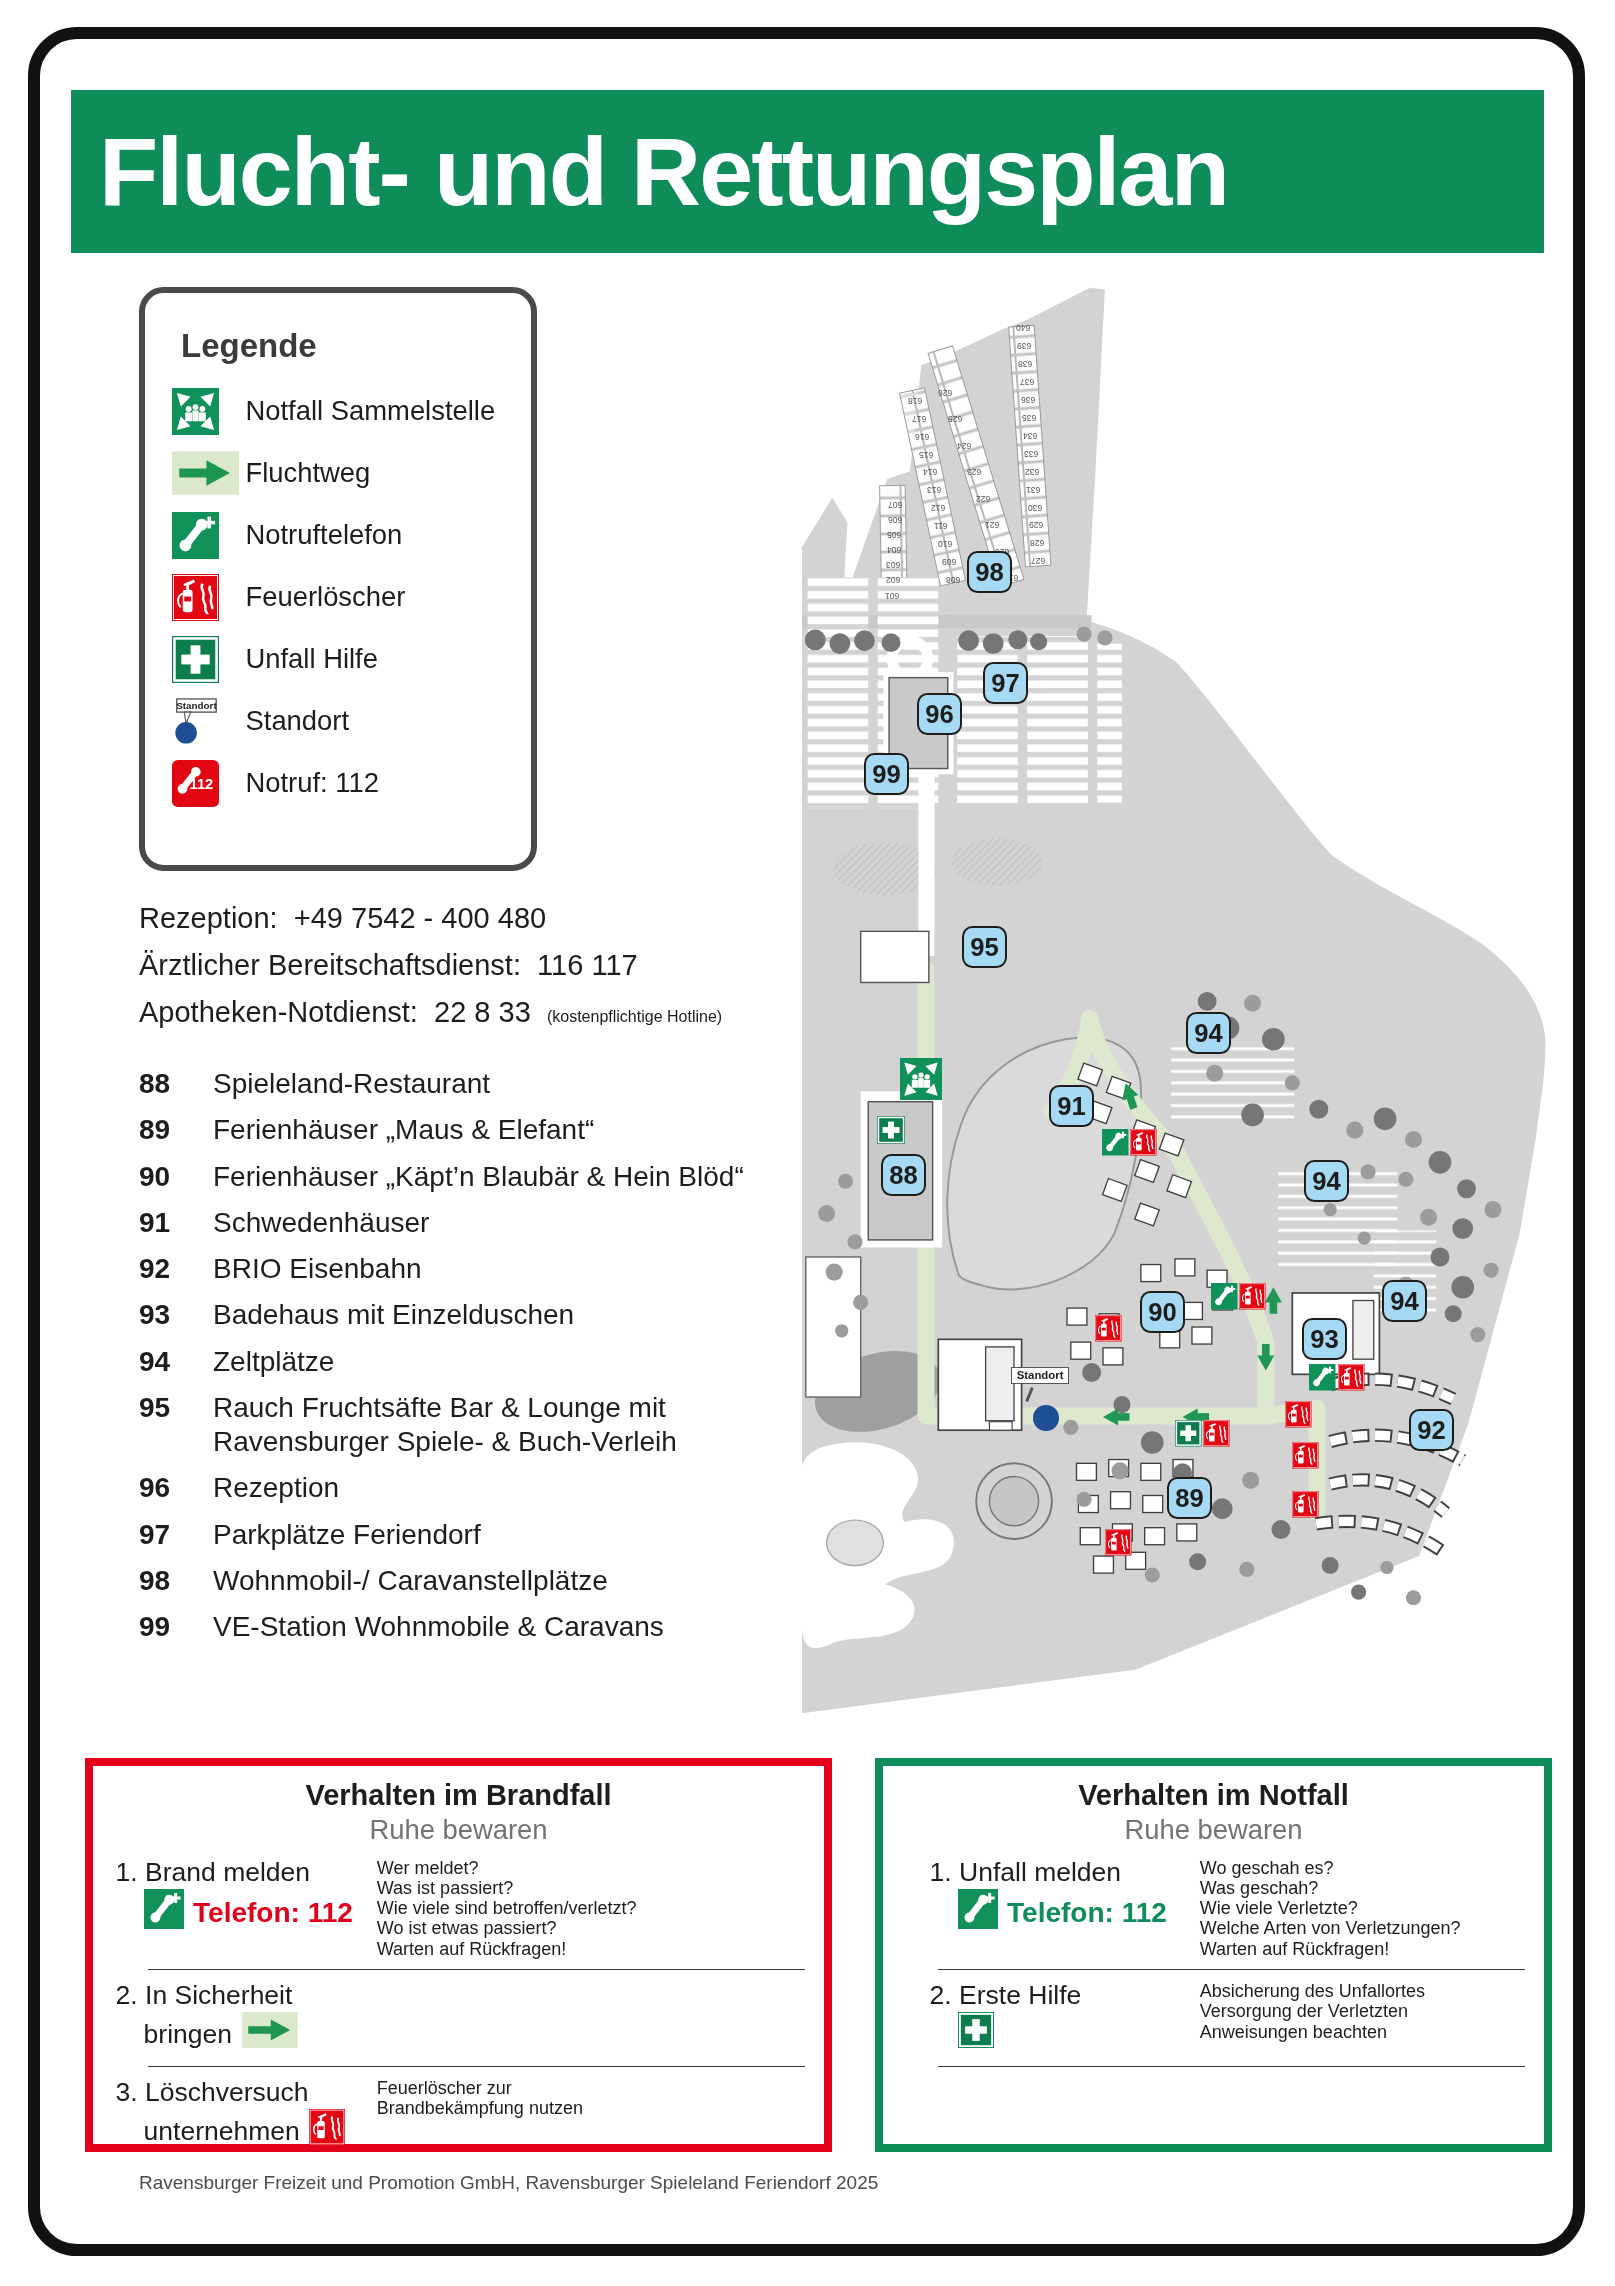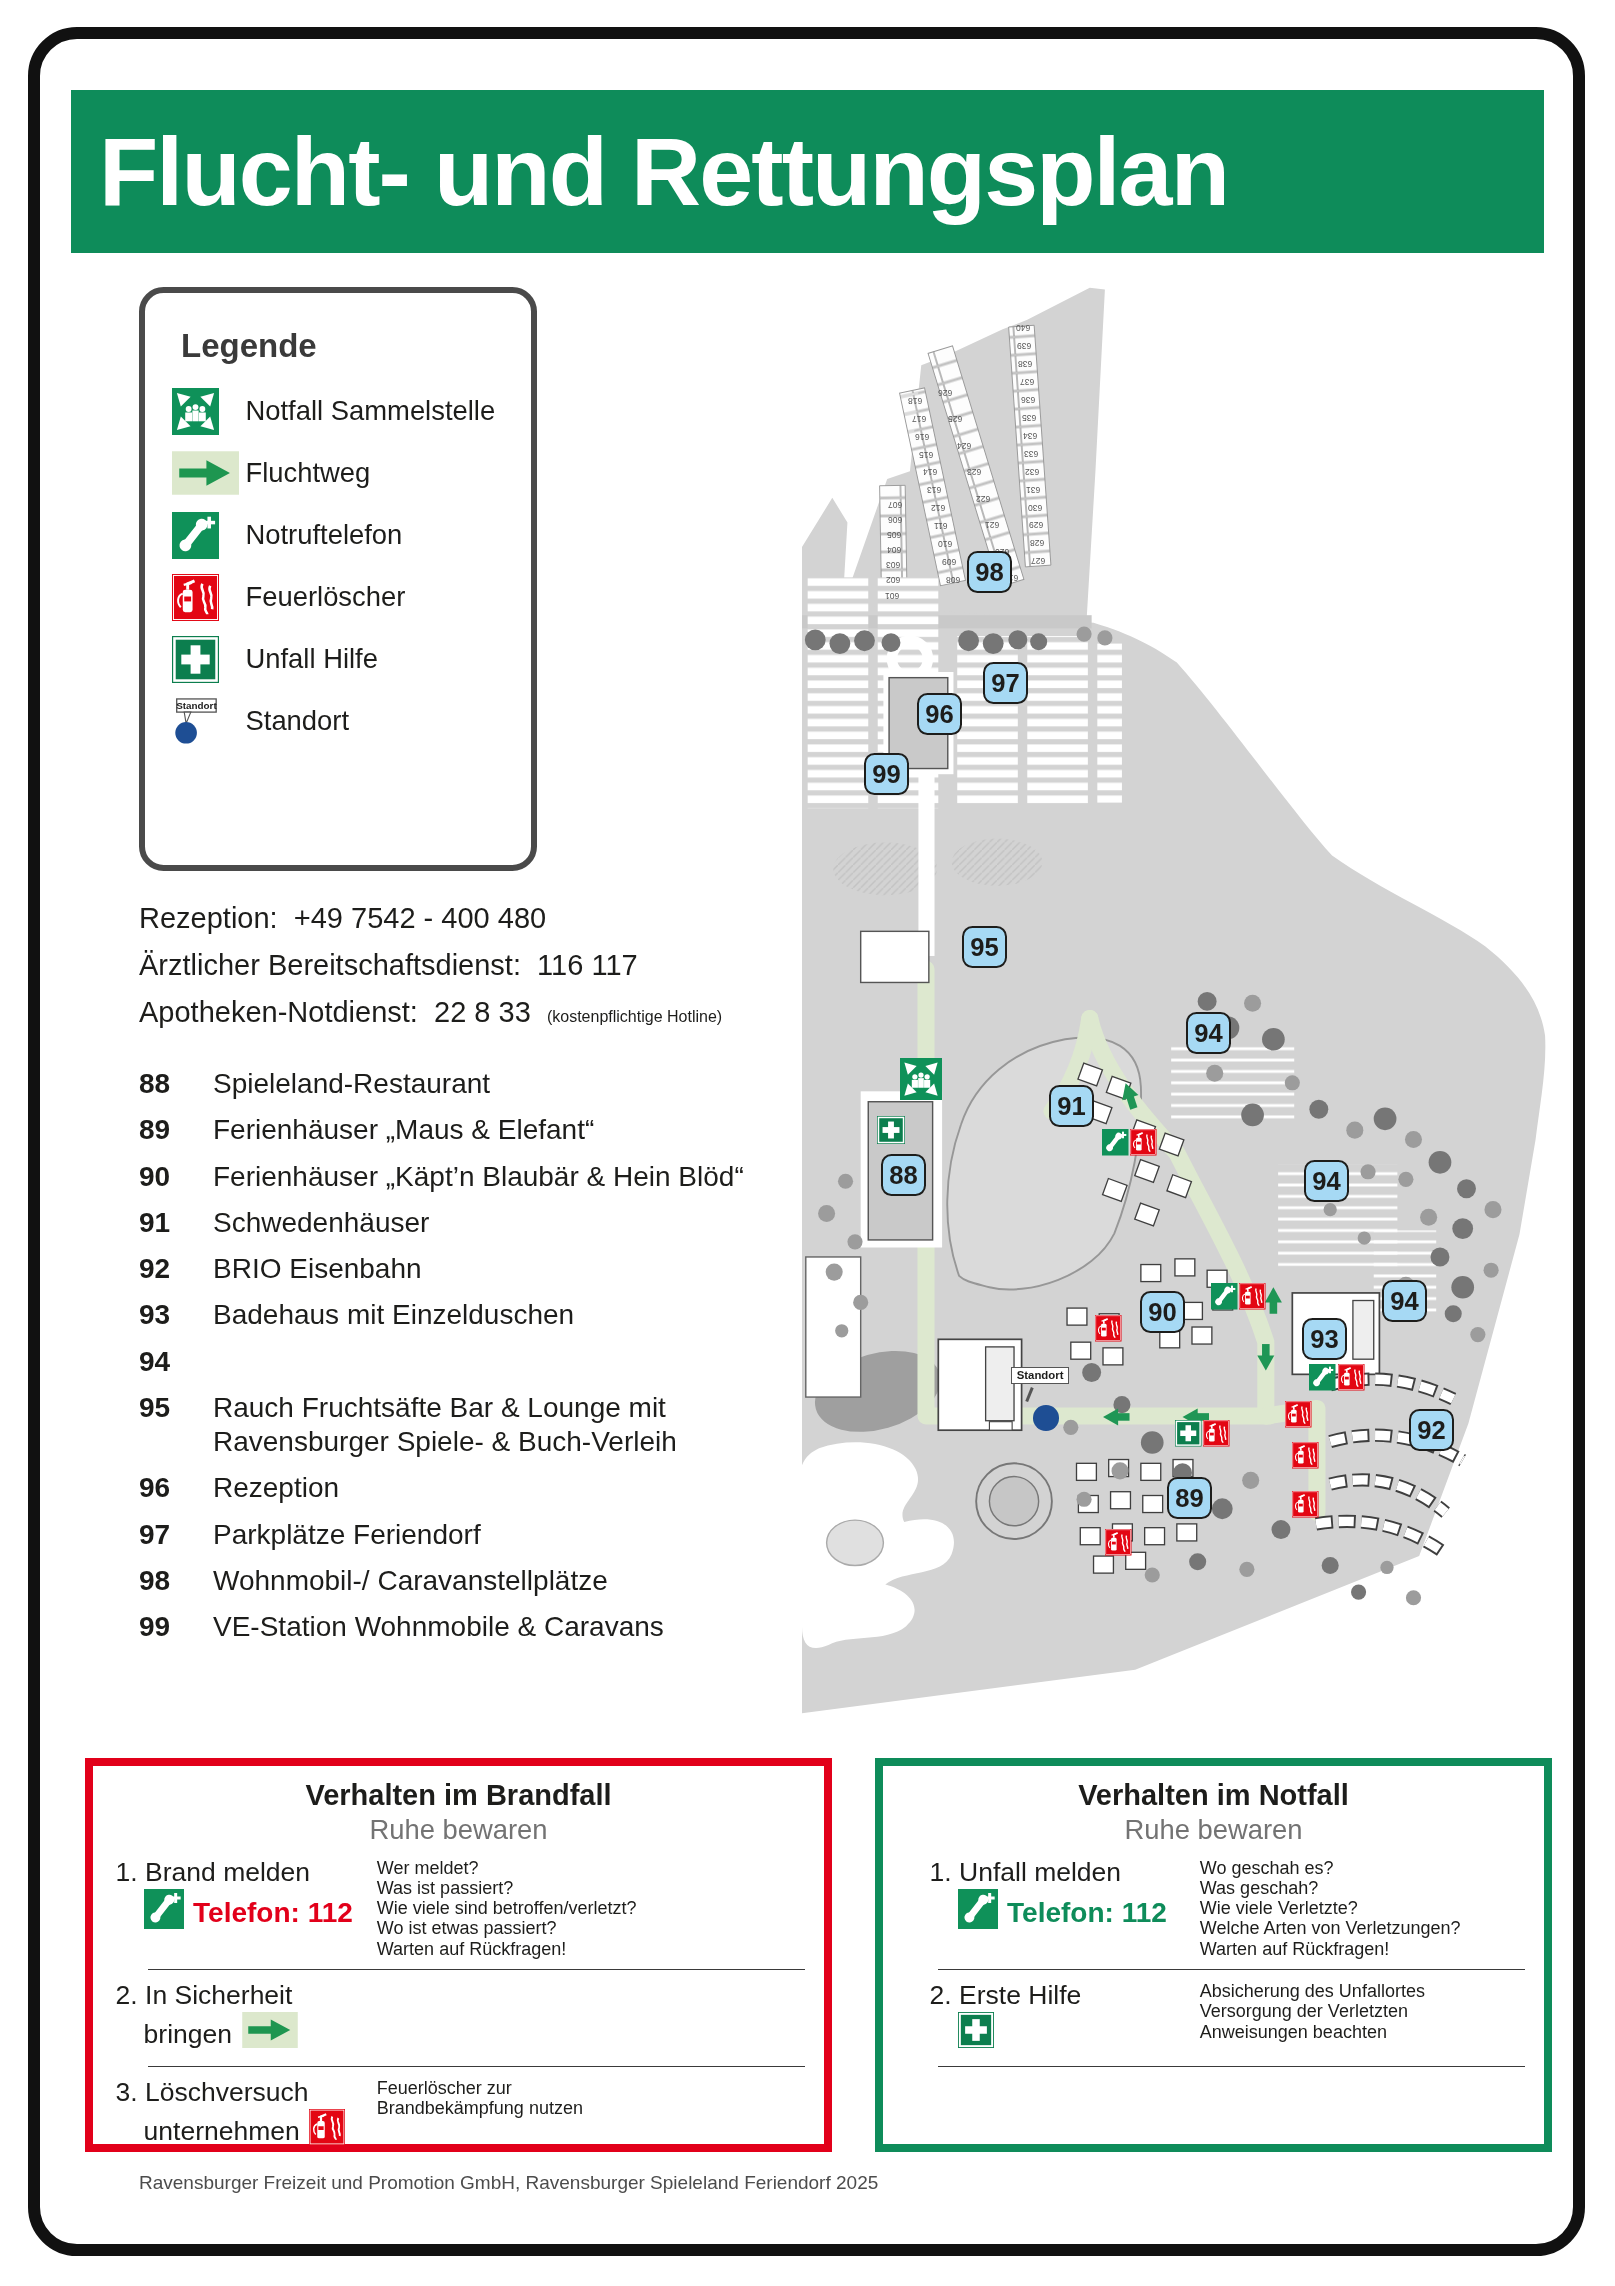--- a/index.html
+++ b/index.html
@@ -142,20 +142,34 @@
         <span class="lg-ic" data-name="location-marker-icon">
           <svg data-name="location-marker-icon" width="47" height="47" viewBox="0 0 50 50">
     <rect x="5" y="1" width="42" height="14" fill="#fff" stroke="#555" stroke-width="1.4"></rect>
     <text x="26" y="12" font-size="10.5" font-weight="bold" fill="#222" text-anchor="middle" font-family="Liberation Sans, DejaVu Sans, sans-serif">Standort</text>
     <polygon points="13,15 20,15 15,27" fill="#fff" stroke="#555" stroke-width="1.2"></polygon>
     <circle cx="15" cy="37" r="11.5" fill="#1e4e94"></circle>
           </svg>
         </span>
     <span class="lg-lb" data-name="legend-item-label">Standort</span>
       </div>
+      <div class="lg-row" data-name="legend-item-emergency-call">
+        <span class="lg-ic" data-name="emergency-call-icon">
+          <svg data-name="emergency-call-112-icon" width="47" height="47" viewBox="0 0 48 48">
+    <rect width="48" height="48" rx="6" fill="#e30613"></rect>
+    <g transform="rotate(38 16 24) scale(0.82)" fill="#fff">
+              <rect x="14.5" y="10" width="8" height="30" rx="4"></rect>
+    <circle cx="18.5" cy="11.5" r="6"></circle>
+              <circle cx="18.5" cy="38.5" r="6"></circle>
+            </g>
+    <text x="30" y="30" font-size="15" font-weight="bold" fill="#fff" text-anchor="middle" font-family="Liberation Sans, DejaVu Sans, sans-serif">112</text>
+          </svg>
+        </span>
+    <span class="lg-lb" data-name="legend-item-label">Notruf:  112</span>
+      </div>
     </div>
 </div>
 
 <div class="abs contacts" id="contacts" data-name="emergency-contacts">
     <div class="ct-row" data-name="contact-row"><span data-name="contact-label">Rezeption:</span>&nbsp;
     <span data-name="contact-value">+49 7542 - 400 480</span>
     </div>
     <div class="ct-row" data-name="contact-row"><span data-name="contact-label">Ärztlicher Bereitschaftsdienst:</span>&nbsp;
     <span data-name="contact-value">116 117</span>
     </div>
@@ -184,20 +198,21 @@
     <div class="loc-row" data-name="location-row">
       <span class="loc-id" data-name="location-number">92</span>
     <span class="loc-nm" data-name="location-name">BRIO Eisenbahn</span>
     </div>
     <div class="loc-row" data-name="location-row">
       <span class="loc-id" data-name="location-number">93</span>
     <span class="loc-nm" data-name="location-name">Badehaus mit Einzelduschen</span>
     </div>
     <div class="loc-row" data-name="location-row">
       <span class="loc-id" data-name="location-number">94</span>
+    <span class="loc-nm" data-name="location-name">Zeltplätze</span>
     </div>
     <div class="loc-row" data-name="location-row">
       <span class="loc-id" data-name="location-number">95</span>
     <span class="loc-nm" data-name="location-name">Rauch Fruchtsäfte Bar &amp; Lounge mit Ravensburger Spiele- &amp; Buch-Verleih</span>
     </div>
     <div class="loc-row" data-name="location-row">
       <span class="loc-id" data-name="location-number">96</span>
     <span class="loc-nm" data-name="location-name">Rezeption</span>
     </div>
     <div class="loc-row" data-name="location-row">

